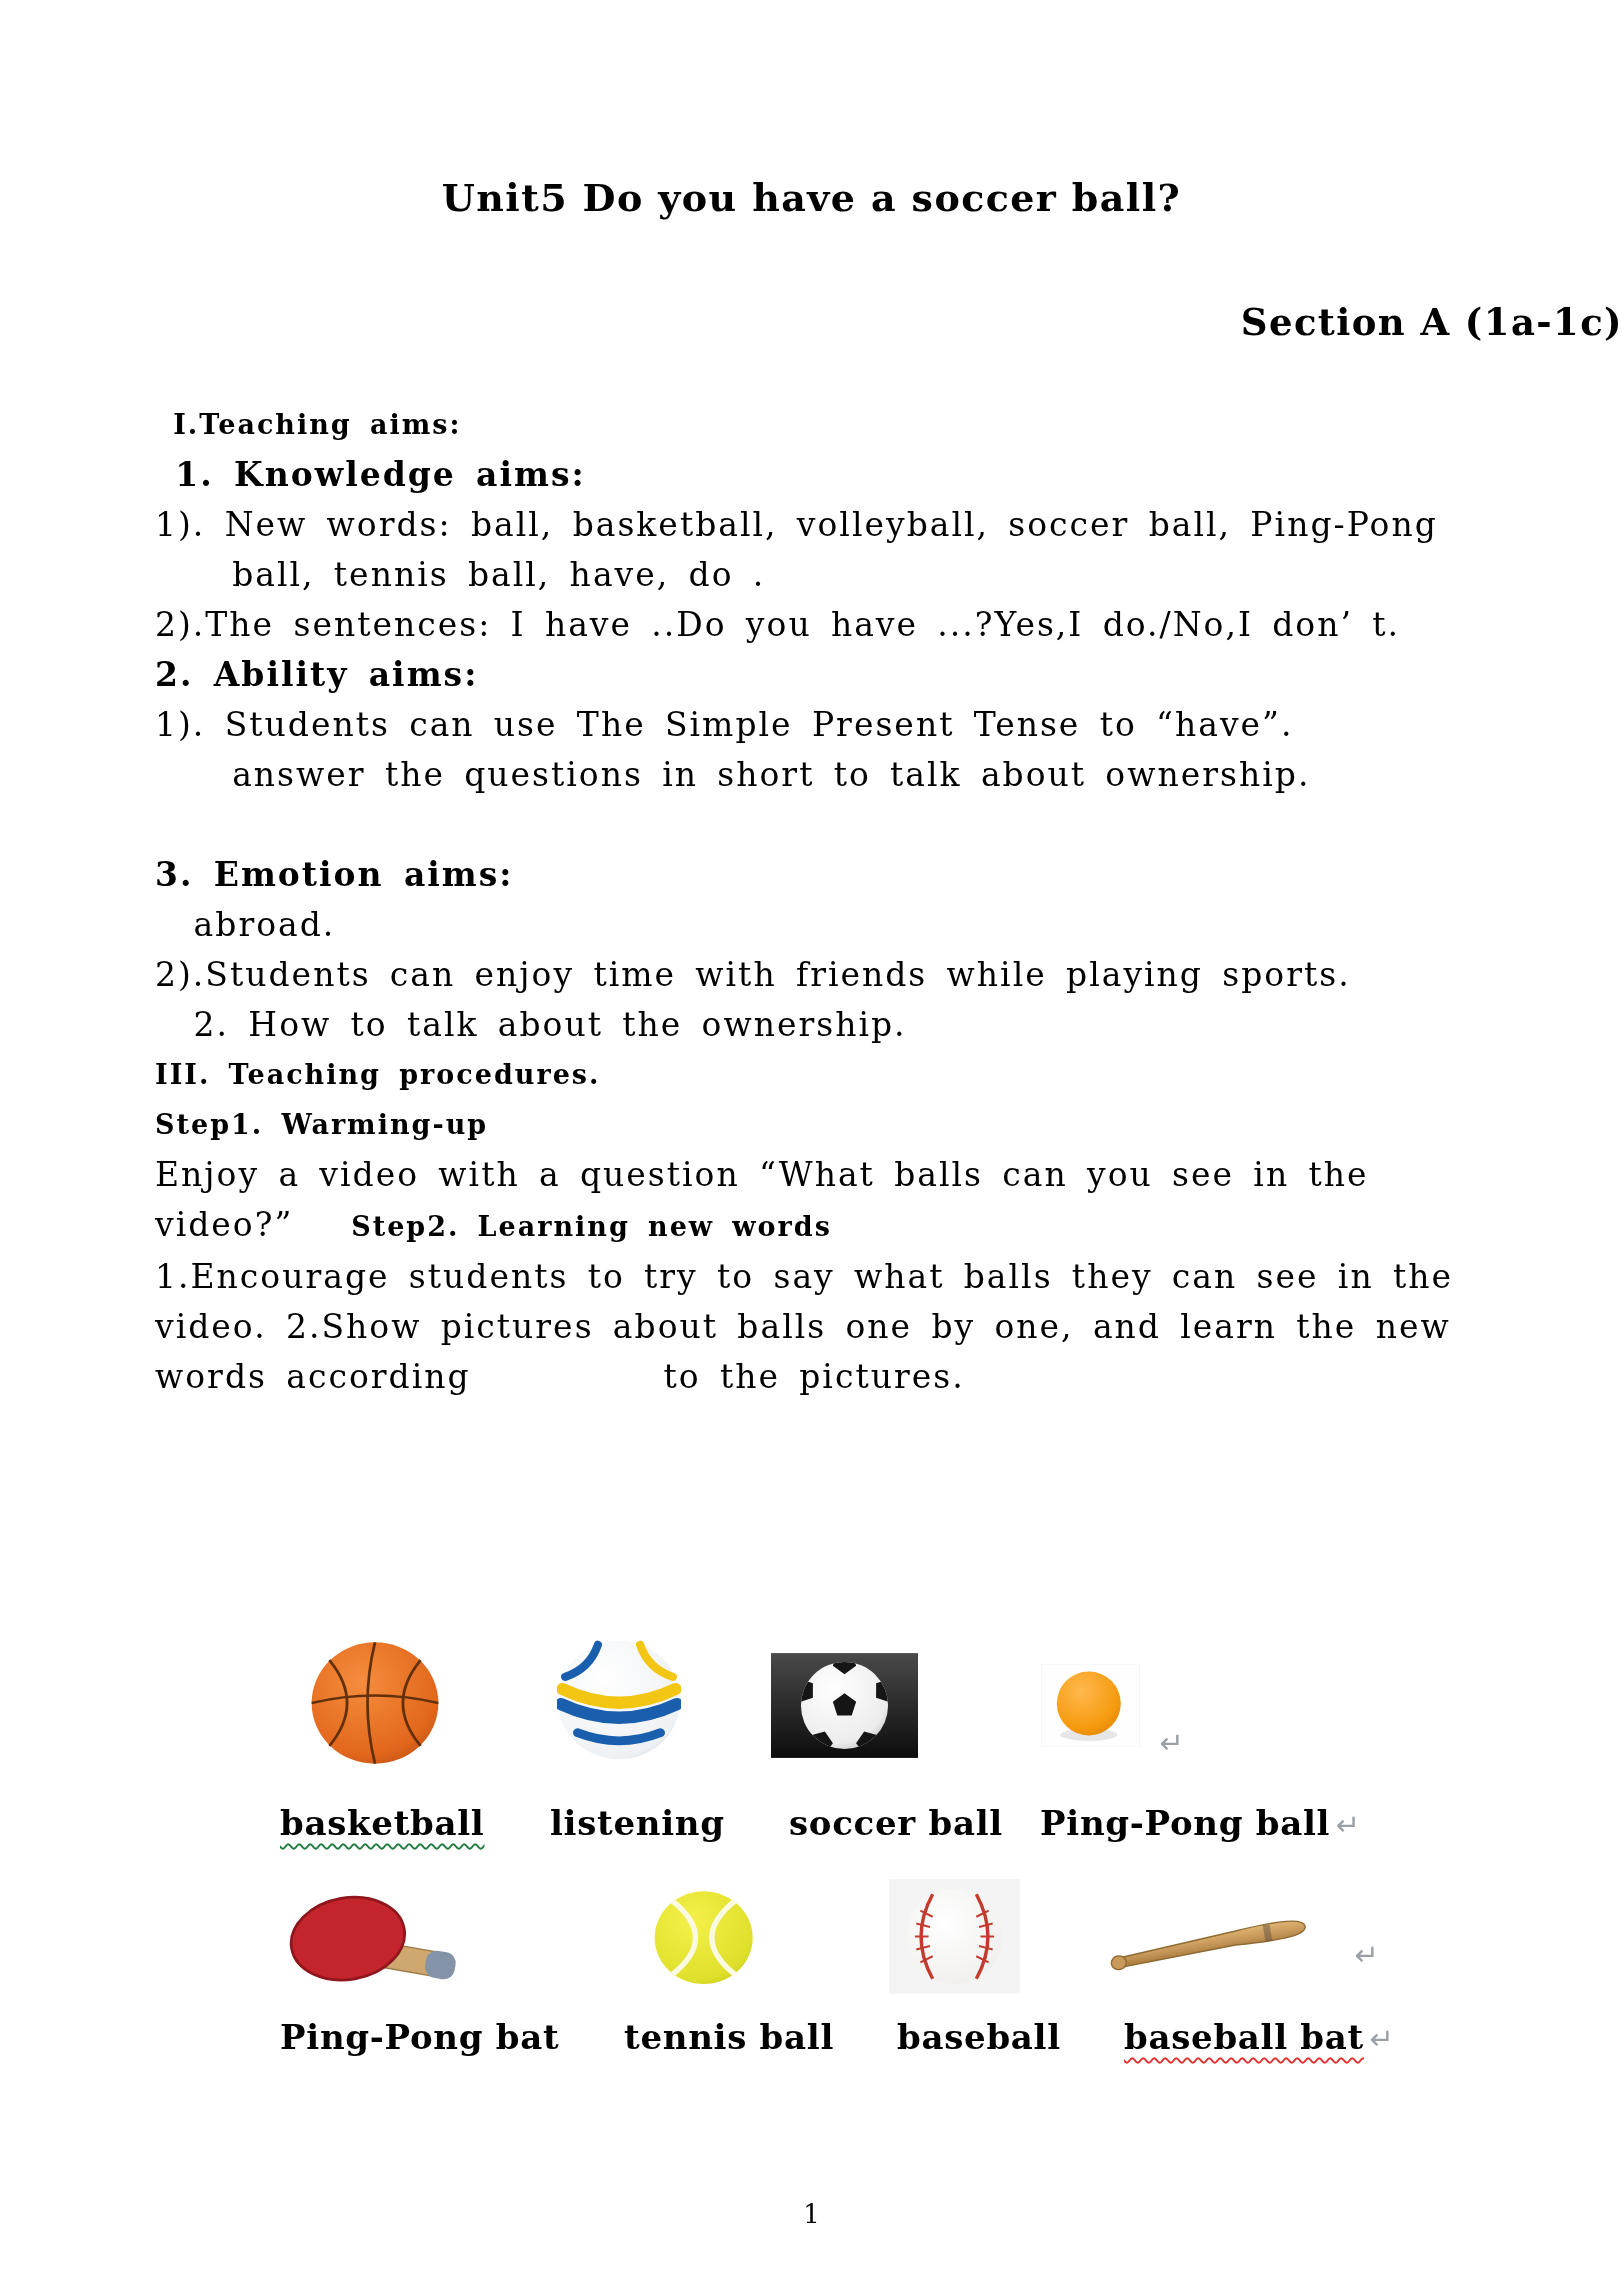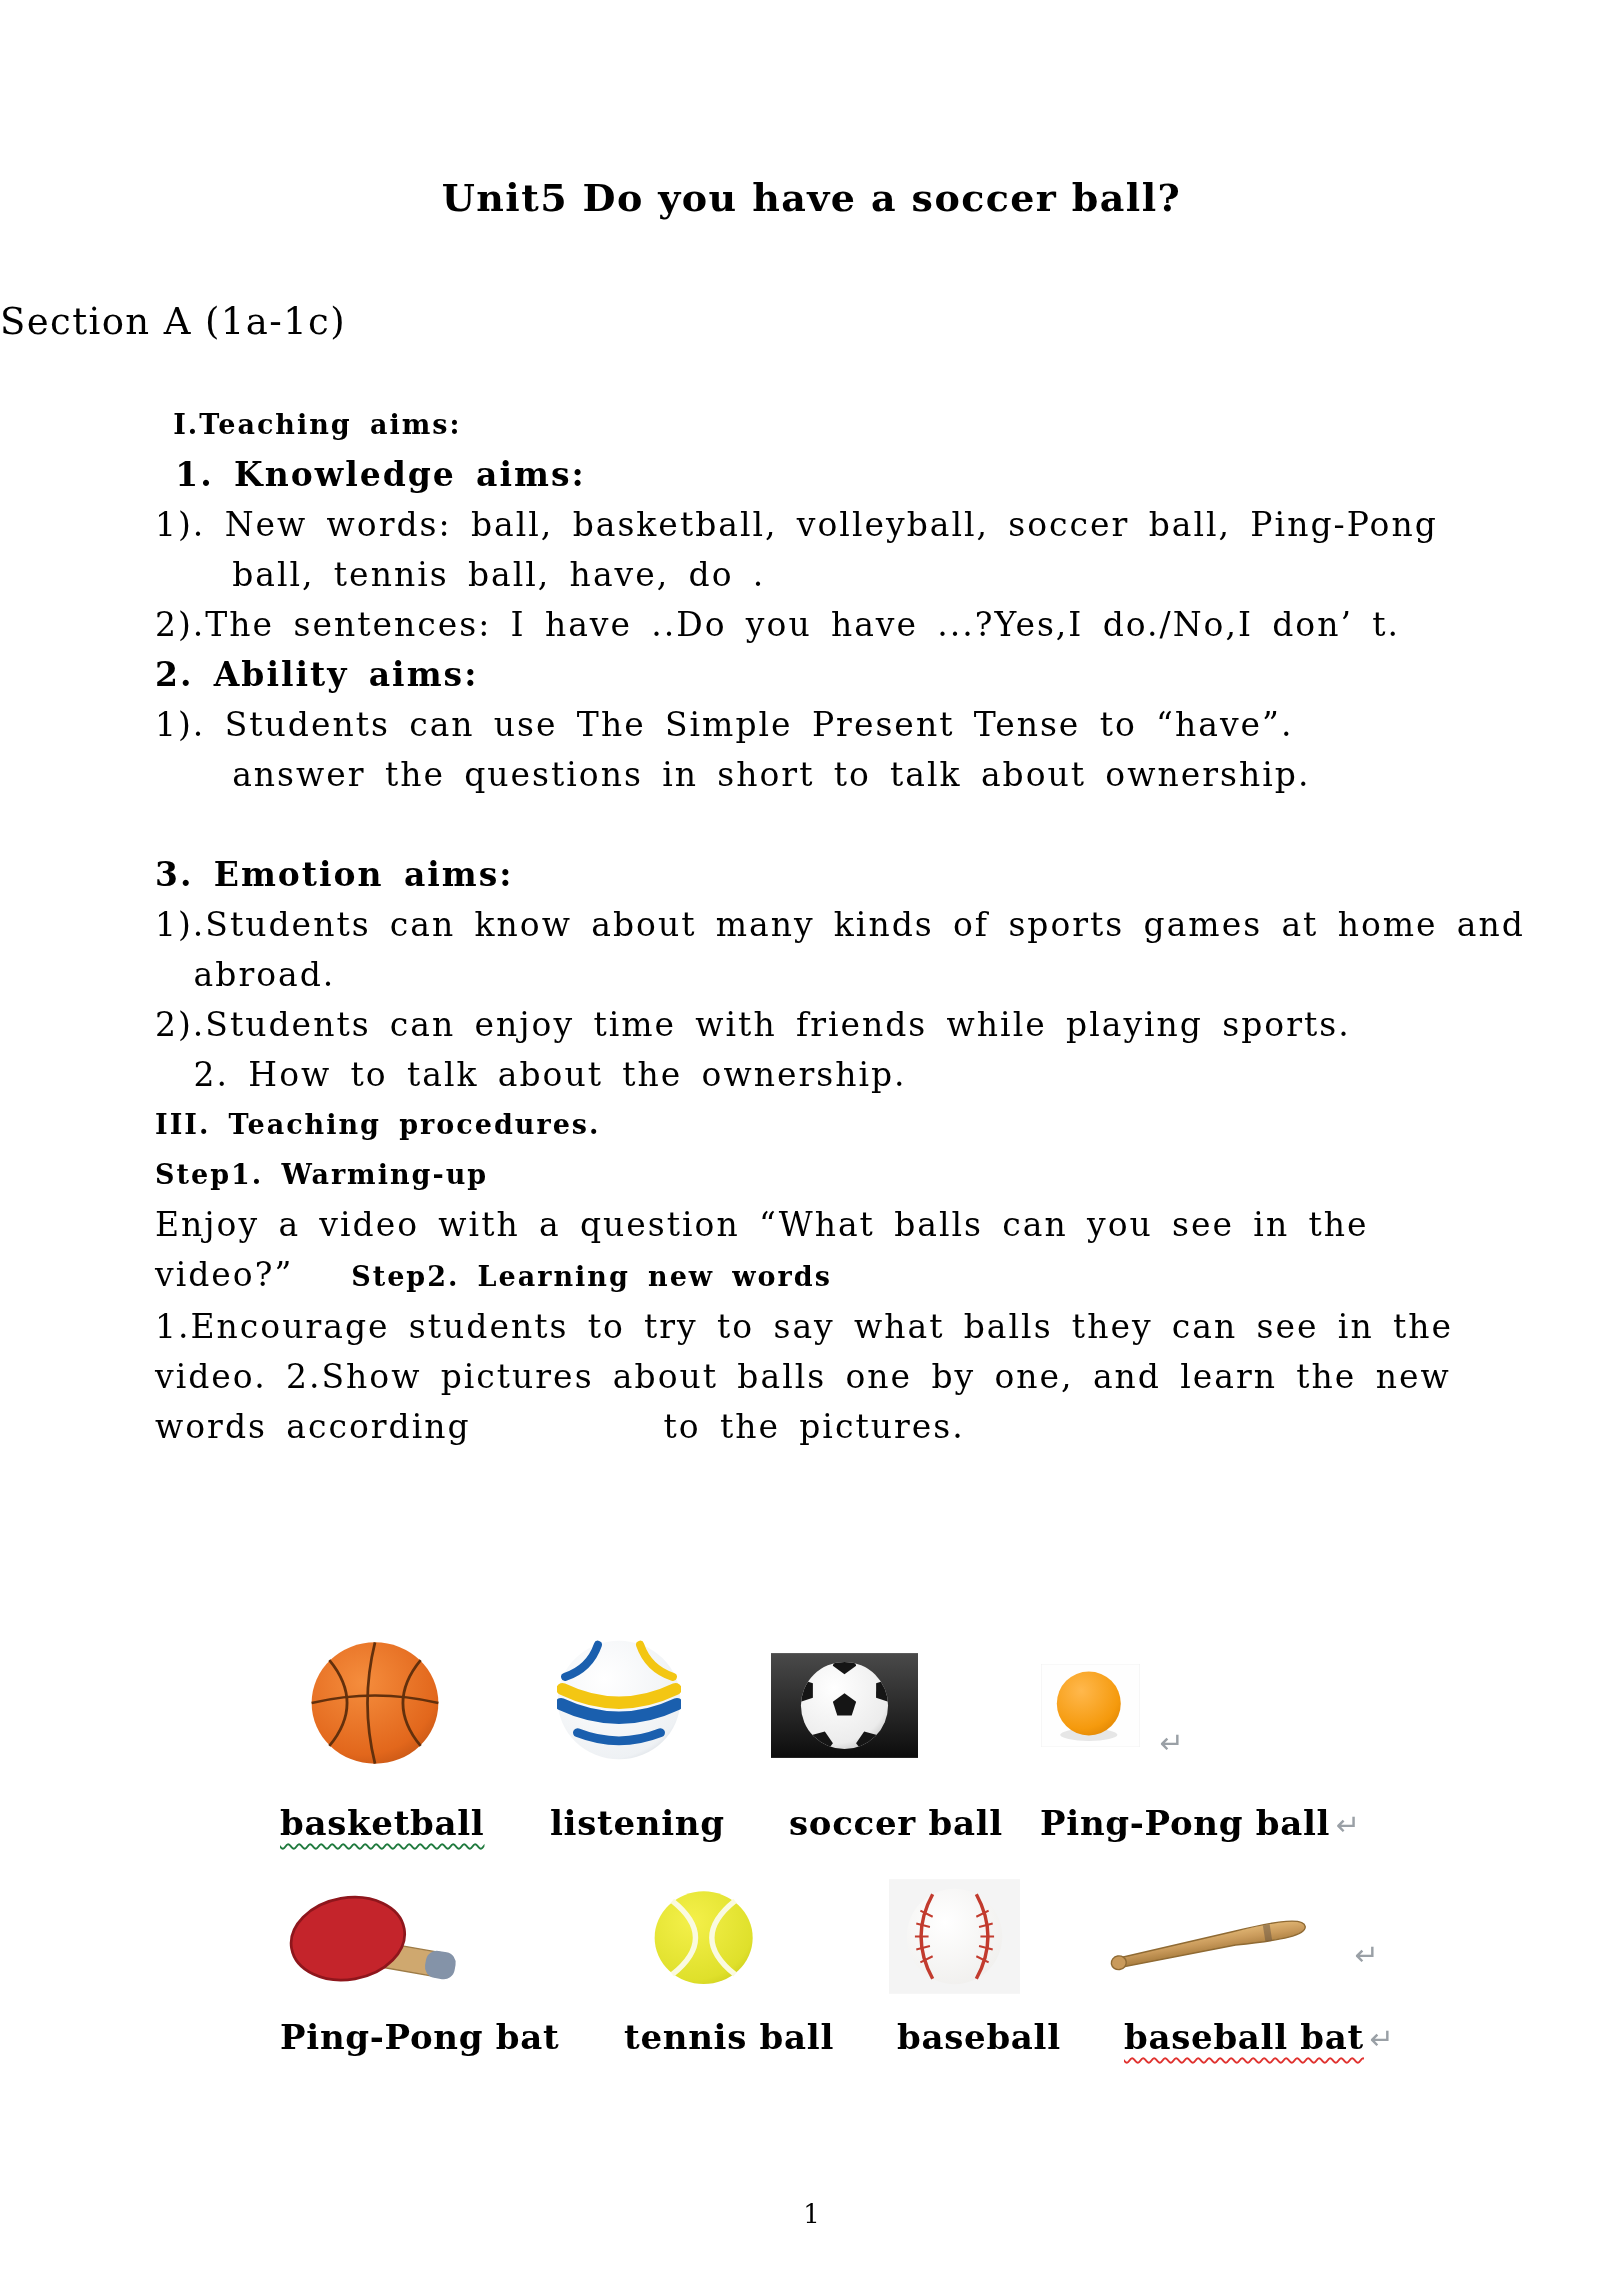--- a/index.html
+++ b/index.html
@@ -1,21 +1,21 @@
 <!DOCTYPE html>
 <html style="font-size:11px"><head>
 <meta charset="utf-8">
 <style>
   html,body{margin:0;padding:0;background:#ffffff;}
   .page{position:relative;width:1623px;height:2295px;background:#ffffff;overflow:hidden;
         font-family:"DejaVu Serif","Liberation Serif",serif;color:#000000;}
   .title{position:absolute;top:175px;left:0;width:100%;text-align:center;
          font-size:38px;font-weight:bold;letter-spacing:1.4px;}
-  .subtitle{position:absolute;top:300px;left:0;width:100%;text-align:left;
-         font-size:37px;font-weight:normal;letter-spacing:1.4px;}
+  .subtitle{position:absolute;top:300px;left:0;width:100%;text-align:right;
+         font-size:37px;font-weight:bold;letter-spacing:1.4px;}
   .body-text{position:absolute;top:400px;left:155px;width:1404px;
          font-size:33px;line-height:50px;letter-spacing:2px;word-spacing:6.8px;}
   .line{white-space:pre-wrap;min-height:50px;}
   .b{font-weight:bold;}
   .hsize{font-size:27px;}
   .page-num{position:absolute;top:2199px;left:0;width:100%;text-align:center;font-size:26px;}
   .fig{position:absolute;}
   .cap{position:absolute;font-weight:bold;font-size:34px;letter-spacing:0.7px;white-space:nowrap;}
   .wavy-green{text-decoration:underline wavy #1f7a3d;text-decoration-thickness:2px;text-underline-offset:8.2px;}
   .wavy-red{text-decoration:underline wavy #e0312e;text-decoration-thickness:2px;text-underline-offset:8.2px;}
@@ -34,21 +34,20 @@
     <div class="line b hsize"> I.Teaching aims:</div>
     <div class="line b"> 1. Knowledge aims:</div>
     <div class="line">1). New words: ball, basketball, volleyball, soccer ball, Ping-Pong</div>
     <div class="line">    ball, tennis ball, have, do .</div>
     <div class="line">2).The sentences: I have ..Do you have ...?Yes,I do./No,I don’ t.</div>
     <div class="line b">2. Ability aims:</div>
     <div class="line">1). Students can use The Simple Present Tense to “have”.</div>
     <div class="line">    answer the questions in short to talk about ownership.</div>
     <div class="line"></div>
     <div class="line b">3. Emotion aims:</div>
-    <div class="line">1).Students can know about many kinds of sports games at home and</div>
     <div class="line">  abroad.</div>
     <div class="line">2).Students can enjoy time with friends while playing sports.</div>
     <div class="line">  2. How to talk about the ownership.</div>
     <div class="line b hsize">III. Teaching procedures.</div>
     <div class="line b hsize">Step1. Warming-up</div>
     <div class="line">Enjoy a video with a question “What balls can you see in the</div>
     <div class="line"><span>video?”   </span><span class="b hsize">Step2. Learning new words</span></div>
     <div class="line">1.Encourage students to try to say what balls they can see in the</div>
     <div class="line">video. 2.Show pictures about balls one by one, and learn the new</div>
     <div class="line">words according          to the pictures.</div>

